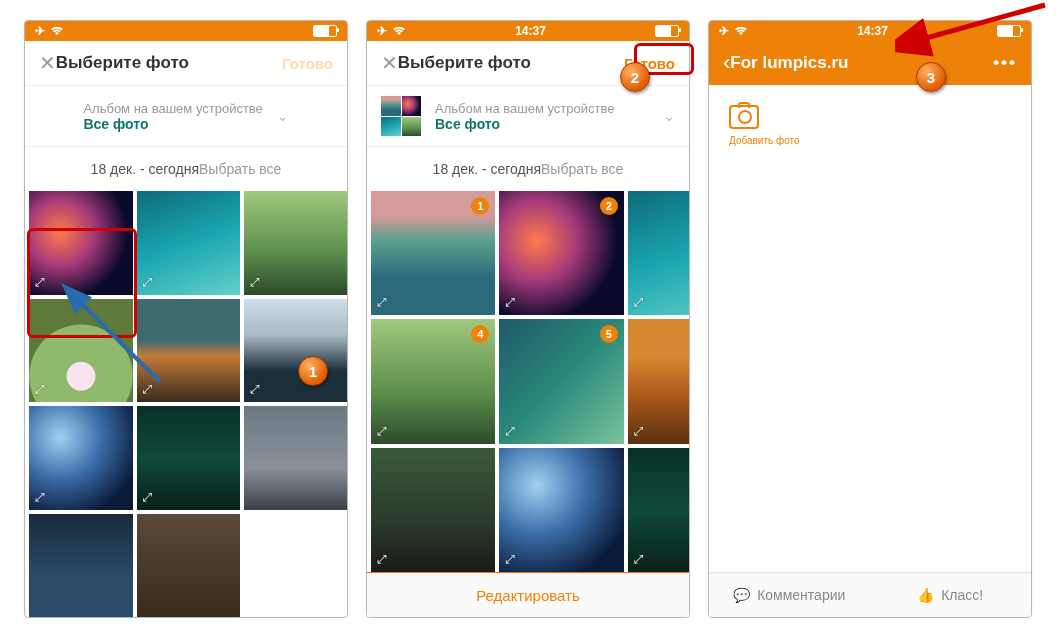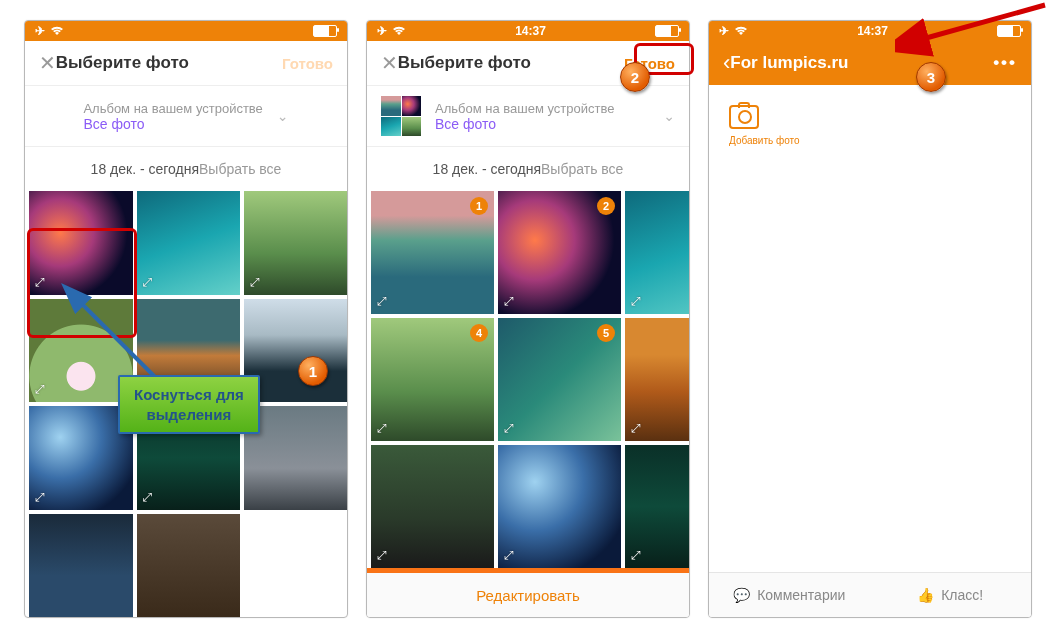--- a/index.html
+++ b/index.html
@@ -21,33 +21,33 @@
   .nav .done{color:#ffd9b2;font-size:15px;font-weight:700}
   .nav .done.act{color:#fff}
   .nav .back{font-size:22px;font-weight:300}
   .nav .title{flex:1;text-align:left}
   .nav .more{letter-spacing:2px;font-weight:700}
   
   .album{display:flex;align-items:center;justify-content:center;gap:14px;height:60px;border-bottom:1px solid #eee;font-size:13px}
   .album .thumb{width:40px;height:40px;display:grid;grid-template:repeat(2,1fr)/repeat(2,1fr);gap:1px}
   .album .thumb span{display:block}
   .album .txt{color:#999}
-  .album .txt b{display:block;color:#8b5cf6;font-weight:400;font-size:14px}
+  .album .txt b{display:block;color:#0f766e;font-weight:700;font-size:14px}
   .album .chev{color:#bbb;font-size:14px}
   
   .daterow{display:flex;justify-content:center;padding:14px 10px;font-size:14px;color:#555}
   .daterow .sel{color:#999}
   
   .grid{display:grid;grid-template-columns:repeat(3,1fr);gap:4px;padding:0 4px;flex:1;overflow:hidden}
   .cell{position:relative;aspect-ratio:1/1}
   .cell .img{width:100%;height:100%;display:block}
   .cell .exp{position:absolute;left:6px;bottom:6px;color:#fff;font-size:12px;text-shadow:0 0 2px rgba(0,0,0,.6)}
   .cell .num{position:absolute;right:6px;top:6px;width:18px;height:18px;border-radius:50%;background:#ee8208;color:#fff;font-size:11px;display:flex;align-items:center;justify-content:center;font-weight:600}
   
-  .edit{height:44px;border-top:5px solid #f97316;color:#ee8208;display:flex;align-items:center;justify-content:center;font-size:15px;background:#fafafa}
+  .edit{height:44px;border-top:1px solid #f97316;color:#ee8208;display:flex;align-items:center;justify-content:center;font-size:15px;background:#fafafa}
   .actions{height:44px;border-top:1px solid #e5e5e5;display:flex;align-items:center;font-size:14px;color:#888;background:#fafafa}
   .actions>div{flex:1;display:flex;align-items:center;justify-content:center;gap:6px}
   
   .addphoto{padding:20px;color:#ee8208;font-size:10px}
   .cam{width:26px;height:20px;border:2px solid #ee8208;border-radius:4px;position:relative;margin-bottom:6px}
   .cam:before{content:"";position:absolute;left:7px;top:-5px;width:8px;height:4px;border:2px solid #ee8208;border-bottom:none;border-radius:3px 3px 0 0}
   .cam:after{content:"";position:absolute;left:7px;top:3px;width:10px;height:10px;border:2px solid #ee8208;border-radius:50%}
   
   .g1{background:radial-gradient(circle at 30% 40%,#ff7a4a 0%,#a63a7a 35%,#0a0a2a 70%)}
   .g2{background:linear-gradient(160deg,#0e6a7c,#1aa6b0,#64d0c9)}
@@ -283,22 +283,20 @@
 <div class="hlbox" style="left:634px;top:43px;width:54px;height:26px"></div>
 
 <svg class="arrow" style="left:60px;top:272px" width="120" height="120">
   <defs>
         <marker id="ah1" markerWidth="10" markerHeight="10" refX="2" refY="3" orient="auto">
           <path d="M0,0 L0,6 L8,3 Z" fill="#2a6aaf"></path>
         </marker>
       </defs>
   <line x1="100" y1="110" x2="18" y2="28" stroke="#2a6aaf" stroke-width="4" marker-end="url(#ah1)"></line>
 </svg>
-<div class="callout" style="left:118px;top:375px;white-space:pre-line">Коснуться для
-выделения</div>
 <div class="marker" style="left:298px;top:356px">1</div>
 
 <div class="marker" style="left:620px;top:62px">2</div>
 
 <svg class="arrow" style="left:895px;top:0px" width="170" height="80">
   <defs>
         <marker id="ah3" markerWidth="12" markerHeight="12" refX="2" refY="4" orient="auto">
           <path d="M0,0 L0,8 L10,4 Z" fill="#d10000"></path>
         </marker>
       </defs>

